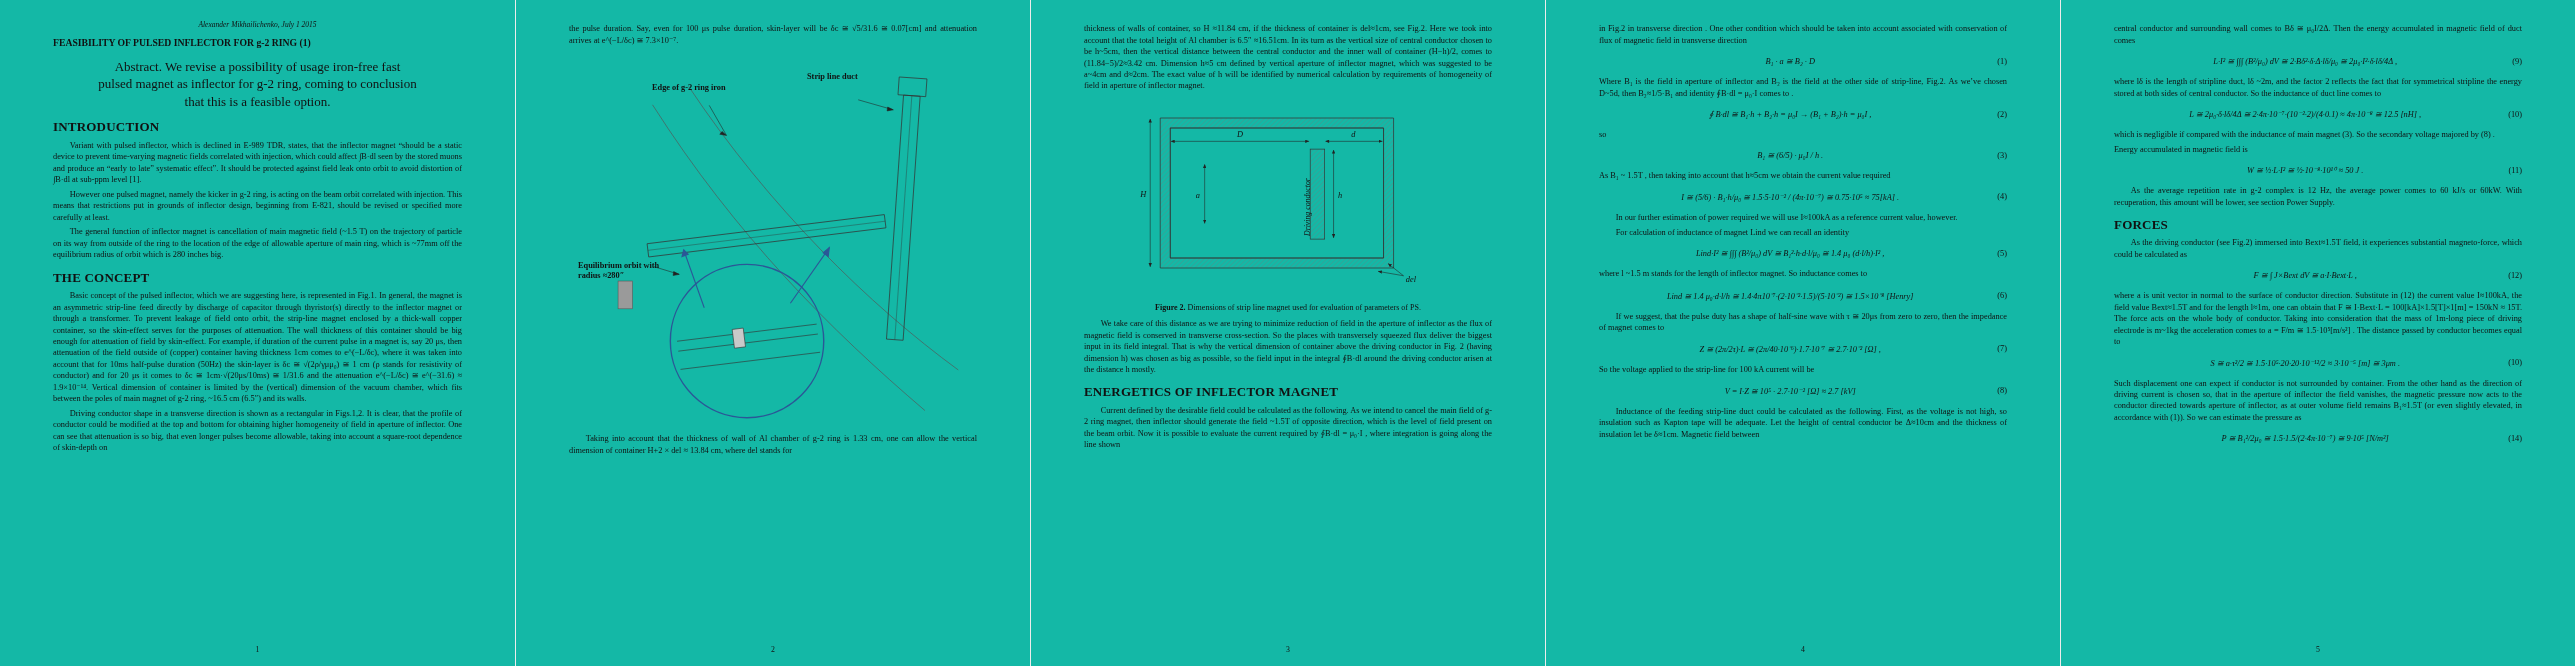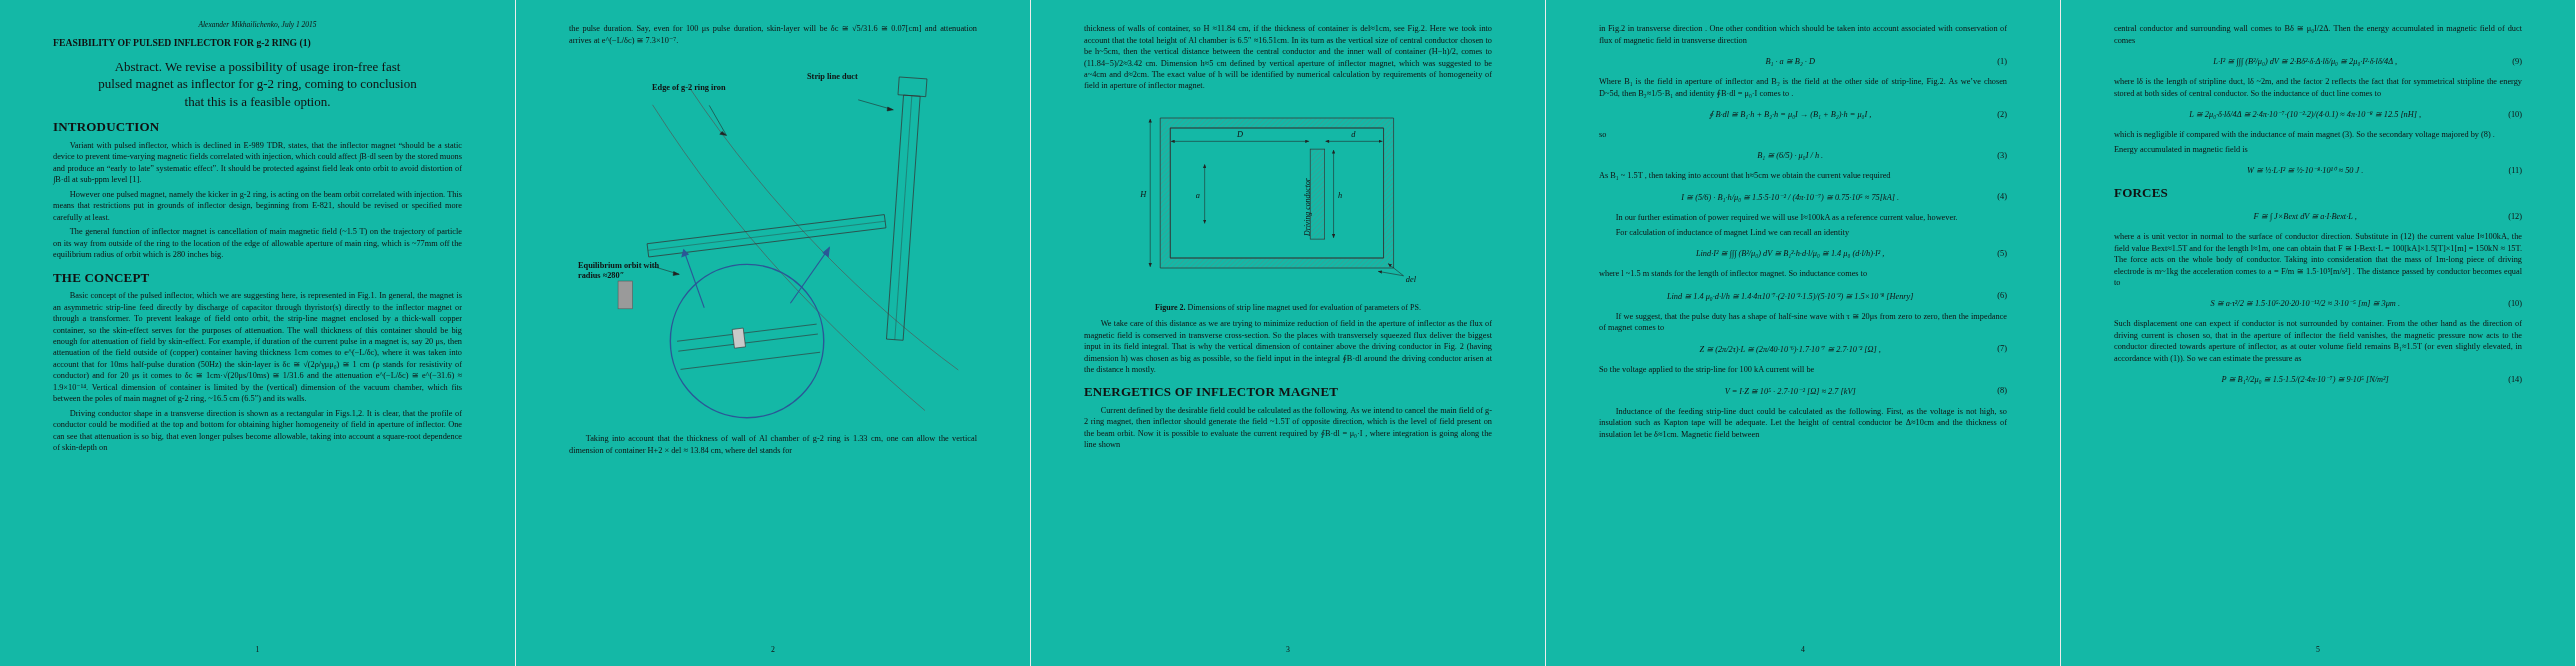--- a/index.html
+++ b/index.html
@@ -235,23 +235,25 @@
     </div>
 
     <p class="body-p">which is negligible if compared with the inductance of main magnet (3). So the secondary voltage majored by (8) .</p>
     <p class="body-p">Energy accumulated in magnetic field is</p>
 
     <div class="eq">
       <span class="eq-expr">W ≅ ½·L·I² ≅ ½·10⁻⁸·10¹⁰ ≈ 50 J .</span>
       <span class="eq-num">(11)</span>
     </div>
 
+    <p class="body-p ind">As the average repetition rate in g-2 complex is 12 Hz, the average power comes to 60 kJ/s or 60kW. With recuperation, this amount will be lower, see section Power Supply.</p>
 
     <h2 class="sec-heading">FORCES</h2>
 
+    <p class="body-p ind">As the driving conductor (see Fig.2) immersed into Bext≈1.5T field, it experiences substantial magneto-force, which could be calculated as</p>
 
     <div class="eq">
       <span class="eq-expr">F ≅ ∫ J×Bext dV ≅ a·I·Bext·L ,</span>
       <span class="eq-num">(12)</span>
     </div>
 
     <p class="body-p">where a is unit vector in normal to the surface of conductor direction. Substitute in (12) the current value I≈100kA, the field value Bext≈1.5T and for the length l≈1m, one can obtain that F ≅ I·Bext·L = 100[kA]×1.5[T]×1[m] = 150kN ≈ 15T. The force acts on the whole body of conductor. Taking into consideration that the mass of 1m-long piece of driving electrode is m~1kg the acceleration comes to a = F/m ≅ 1.5·10⁵[m/s²] . The distance passed by conductor becomes equal to</p>
 
     <div class="eq">
       <span class="eq-expr">S ≅ a·τ²/2 ≅ 1.5·10⁵·20·20·10⁻¹²/2 ≈ 3·10⁻⁵ [m] ≅ 3μm .</span>

